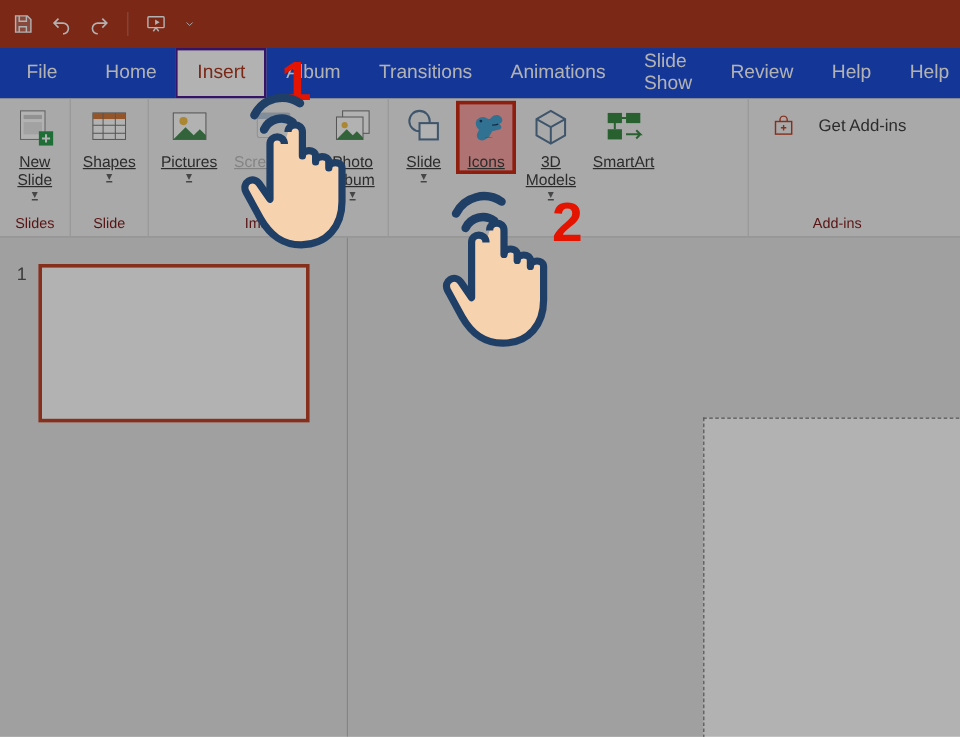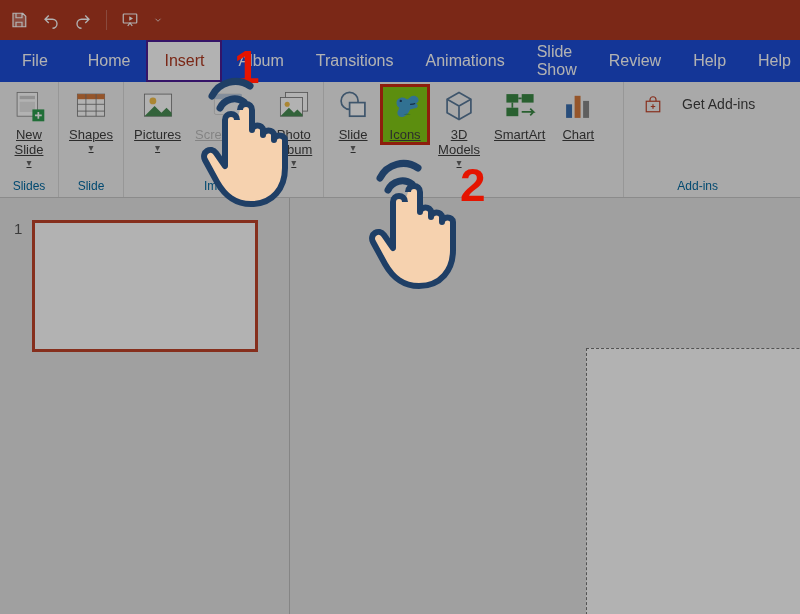--- a/index.html
+++ b/index.html
@@ -55,37 +55,37 @@
     align-items: stretch;
     position: relative;
   }
   .ribbon-group {
     display: flex; flex-direction: column;
     border-right: 1px solid #d8d8d8;
     padding: 4px 6px 2px 6px;
   }
   .ribbon-group .group-body { flex: 1; display: flex; align-items: flex-start; gap: 6px; }
   .ribbon-group .group-label {
-    text-align: center; font-size: 12px; color: #0369a1; padding-bottom: 2px;
+    text-align: center; font-size: 12px; color: #7f1d1d; padding-bottom: 2px;
   }
   .rbtn {
     display: flex; flex-direction: column; align-items: center;
     min-width: 46px;
     padding: 2px 4px 0 4px;
     font-size: 13px; color: #404040;
     cursor: pointer;
     text-align: center;
     line-height: 1.15;
     text-decoration: underline;
   }
   .rbtn .ico { width: 36px; height: 36px; display:flex; align-items:center; justify-content:center; margin-bottom: 4px;}
   .rbtn svg { width: 34px; height: 34px; }
   .rbtn .caret { font-size: 10px; color:#666; line-height:1; }
   .rbtn.highlight {
-    background: #84cc16;
+    background: #fca5a5;
     outline: 3px solid #cc2b14;
     outline-offset: -1px;
   }
   .addins {
     display:flex; flex-direction:column; justify-content:flex-start; gap:14px;
     padding: 10px 10px 0 14px;
   }
   .addin-row { display:flex; gap:20px; font-size:14px; color:#404040; cursor:pointer; }
   .addin-row svg { width:18px; height:18px; }
 
@@ -300,30 +300,20 @@
         <span class="ico">
           <svg viewBox="0 0 40 40">
               <rect x="4" y="6" width="14" height="10" fill="#3c8a46"></rect>
               <rect x="22" y="6" width="14" height="10" fill="#3c8a46"></rect>
               <rect x="4" y="22" width="14" height="10" fill="#3c8a46"></rect>
               <path d="M18 11h4M11 16v6" stroke="#3c8a46" stroke-width="2"></path>
               <path d="M22 27h14l-4-4m4 4-4 4" stroke="#3c8a46" stroke-width="2" fill="none"></path>
             </svg>
         </span>
         <span>SmartArt</span>
-      </div>
-      <div class="rbtn">
-        <span class="ico">
-          <svg viewBox="0 0 40 40">
-              <rect x="6" y="18" width="7" height="16" fill="#3a6fb0"></rect>
-              <rect x="16" y="8" width="7" height="26" fill="#d67a3d"></rect>
-              <rect x="26" y="14" width="7" height="20" fill="#888"></rect>
-            </svg>
-        </span>
-        <span>Chart</span>
       </div>
     </div>
   </div>
 
   <div class="ribbon-group" style="border-right:none">
     <div class="group-body" style="flex-direction:column">
       <div class="addins">
         <div class="addin-row">
           <span>
             <svg viewBox="0 0 24 24">

